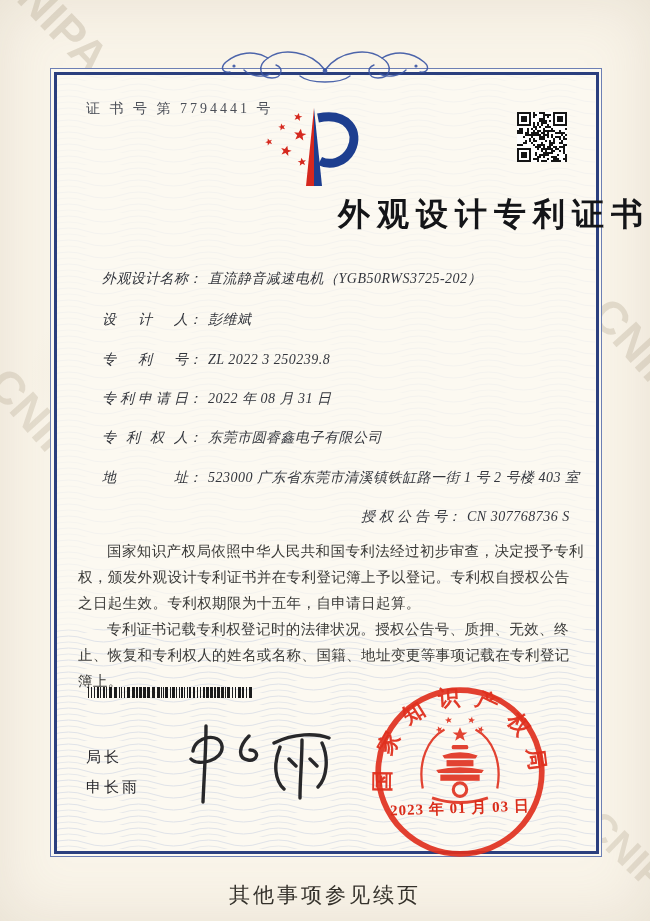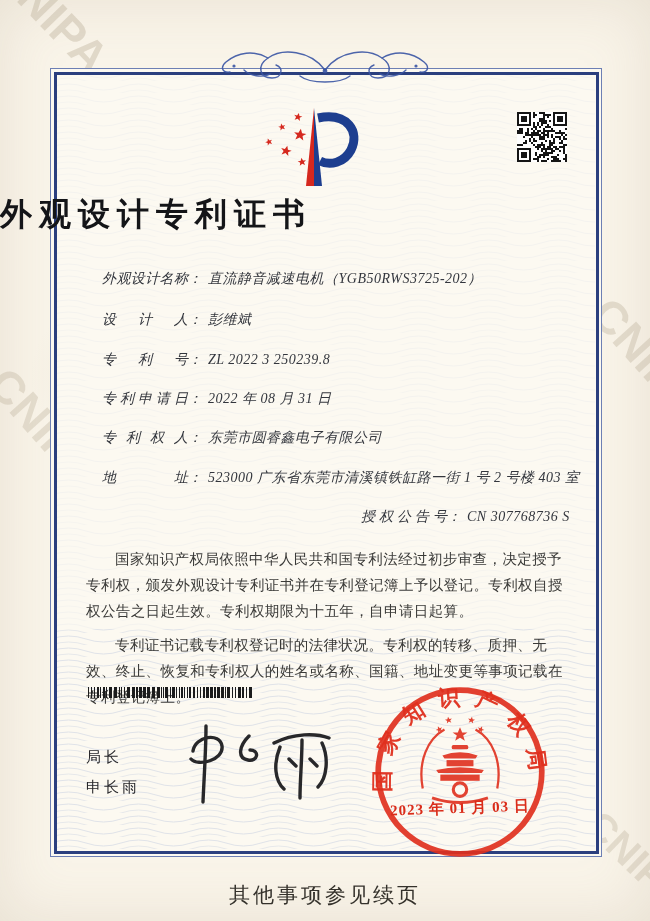--- a/index.html
+++ b/index.html
@@ -22,32 +22,32 @@
   .frame{position:absolute;left:50px;top:68px;width:550px;height:787px;
          border:1.5px solid #6d7fb4;background:#fcf9f1;}
   .frame-inner{position:absolute;inset:2.5px;border:3px solid #2b3f7e;}
   .waves{position:absolute;left:0;top:0;pointer-events:none;}
   
   .ornament{position:absolute;left:50%;top:40px;transform:translateX(-50%);}
   
   .cert-no{position:absolute;left:86px;top:100px;font-size:14px;letter-spacing:3px;color:#4b4f58;}
   .logo{position:absolute;left:256px;top:106px;}
   .qr{position:absolute;left:517px;top:112px;width:50px;height:50px;}
-  .title{position:absolute;left:0;top:193px;width:100%;text-align:left;
+  .title{position:absolute;left:0;top:193px;width:100%;text-align:right;
          font-size:32px;font-weight:bold;letter-spacing:7px;color:#141518;}
   .fields{position:absolute;left:86px;top:270px;width:500px;font-size:14px;color:#33363d;}
   .field-row{position:absolute;left:16px;white-space:nowrap;font-style:italic;}
   .flabel{display:inline-block;width:86px;text-align:justify;text-align-last:justify;vertical-align:bottom;}
   .fcolon{display:inline-block;margin-right:6px;}
   .fvalue{letter-spacing:.5px;}
   .r0{top:0px}.r1{top:41px}.r2{top:81px}.r3{top:120px}.r4{top:159px}.r5{top:199px}.r6{top:238px}
   .col2{position:absolute;left:259px;top:0;white-space:nowrap;}
   .paras{position:absolute;left:78px;top:538px;width:506px;font-size:14.5px;line-height:26px;
          color:#3a3a38;letter-spacing:.4px;}
-  .paras p{margin:8px;text-indent:2em;}
+  .paras p{margin:0;text-indent:2em;}
   .barcode{position:absolute;left:88px;top:687px;width:168px;height:11px;}
   .seal{position:absolute;left:372px;top:684px;width:176px;height:176px;}
   .seal-date{position:absolute;left:378px;top:799px;width:164px;text-align:center;
              color:#da2c1a;font-size:15px;font-weight:bold;letter-spacing:1px;transform:rotate(-2deg);}
   .signer{position:absolute;left:86px;top:742px;font-family:Liberation Serif, serif;
           font-size:15px;letter-spacing:3px;color:#26262a;line-height:30px;font-weight:500;}
   .signature{position:absolute;left:176px;top:720px;}
   .page-info{position:absolute;left:0;top:839px;width:100%;text-align:center;
              font-size:12.5px;letter-spacing:2px;color:#3c4048;}
   .cont-note{position:absolute;left:0;top:881px;width:100%;text-align:center;
@@ -95,20 +95,21 @@
       <path d="M34,30 C40,36 52,38 60,34"></path>
       <path d="M196,30 C190,36 178,38 170,34"></path>
     </g>
     <g fill="#3a55a4" opacity=".9">
       <circle cx="115" cy="31" r="2.4"></circle>
         <circle cx="24" cy="26" r="1.6"></circle>
         <circle cx="206" cy="26" r="1.6"></circle>
     </g>
   </svg>
 
+  <div class="cert-no">证 书 号 第 7794441 号</div>
 
   <svg class="logo" width="106" height="86" viewBox="0 0 106 86">
     <g fill="#d5281e">
       <path d="M0,-10L2.94,-3.09L10,-3.09L4.29,1.18L6.47,8.09L0,4L-6.47,8.09L-4.29,1.18L-10,-3.09L-2.94,-3.09Z" transform="translate(42,11) scale(.42) rotate(12)"></path>
       <path d="M0,-10L2.94,-3.09L10,-3.09L4.29,1.18L6.47,8.09L0,4L-6.47,8.09L-4.29,1.18L-10,-3.09L-2.94,-3.09Z" transform="translate(26,21) scale(.36) rotate(-15)"></path>
       <path d="M0,-10L2.94,-3.09L10,-3.09L4.29,1.18L6.47,8.09L0,4L-6.47,8.09L-4.29,1.18L-10,-3.09L-2.94,-3.09Z" transform="translate(44,29) scale(.62) rotate(8)"></path>
       <path d="M0,-10L2.94,-3.09L10,-3.09L4.29,1.18L6.47,8.09L0,4L-6.47,8.09L-4.29,1.18L-10,-3.09L-2.94,-3.09Z" transform="translate(13,36) scale(.36) rotate(-20)"></path>
       <path d="M0,-10L2.94,-3.09L10,-3.09L4.29,1.18L6.47,8.09L0,4L-6.47,8.09L-4.29,1.18L-10,-3.09L-2.94,-3.09Z" transform="translate(30,45) scale(.54) rotate(14)"></path>
       <path d="M0,-10L2.94,-3.09L10,-3.09L4.29,1.18L6.47,8.09L0,4L-6.47,8.09L-4.29,1.18L-10,-3.09L-2.94,-3.09Z" transform="translate(46,56) scale(.42) rotate(-8)"></path>
     </g>
@@ -359,21 +360,21 @@
     </div>
     <div class="field-row r6" style="width:500px;">
       <span class="col2">
         <span class="flabel">授权公告号</span><span class="fcolon">：</span><span class="fvalue">CN 307768736 S</span>
       </span>
     </div>
   </div>
 
   <div class="paras">
     <p>国家知识产权局依照中华人民共和国专利法经过初步审查，决定授予专利权，颁发外观设计专利证书并在专利登记簿上予以登记。专利权自授权公告之日起生效。专利权期限为十五年，自申请日起算。</p>
-    <p>专利证书记载专利权登记时的法律状况。专利权的转移、质押、无效、终止、恢复和专利权人的姓名或名称、国籍、地址变更等事项记载在专利登记簿上。</p>
+    <p>专利证书记载专利权登记时的法律状况。授权公告号、质押、无效、终止、恢复和专利权人的姓名或名称、国籍、地址变更等事项记载在专利登记簿上。</p>
   </div>
 
   <svg id="barcode" class="barcode" viewBox="0 0 168 11" preserveAspectRatio="none">
       <rect x="0" y="0" width="1" height="11" fill="#1c1c1c"></rect>
       <rect x="3" y="0" width="1" height="11" fill="#1c1c1c"></rect>
       <rect x="6" y="0" width="1" height="11" fill="#1c1c1c"></rect>
       <rect x="9" y="0" width="2" height="11" fill="#1c1c1c"></rect>
       <rect x="12" y="0" width="1" height="11" fill="#1c1c1c"></rect>
       <rect x="15" y="0" width="2" height="11" fill="#1c1c1c"></rect>
       <rect x="18" y="0" width="1" height="11" fill="#1c1c1c"></rect>

